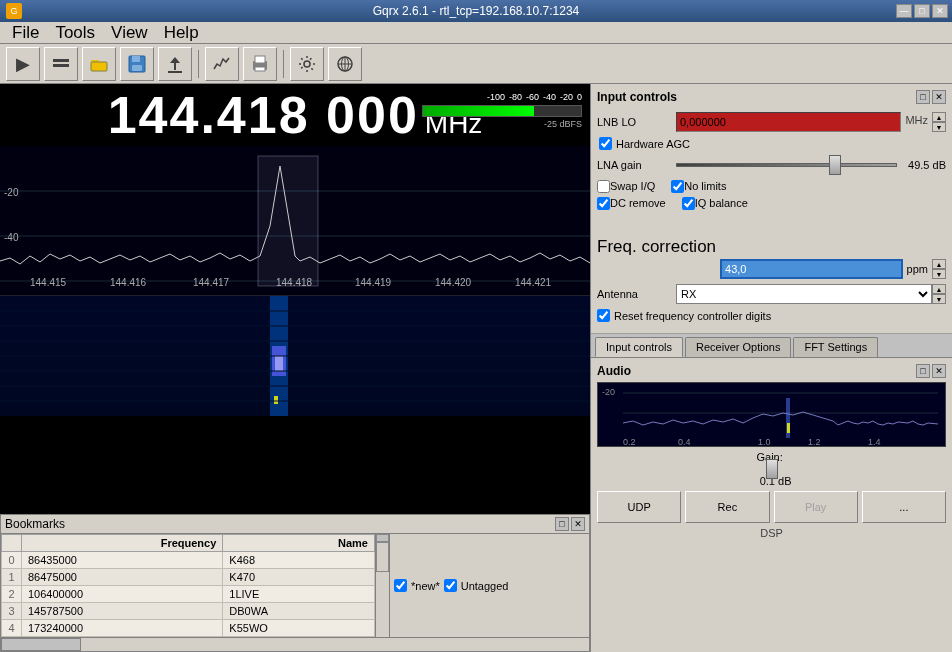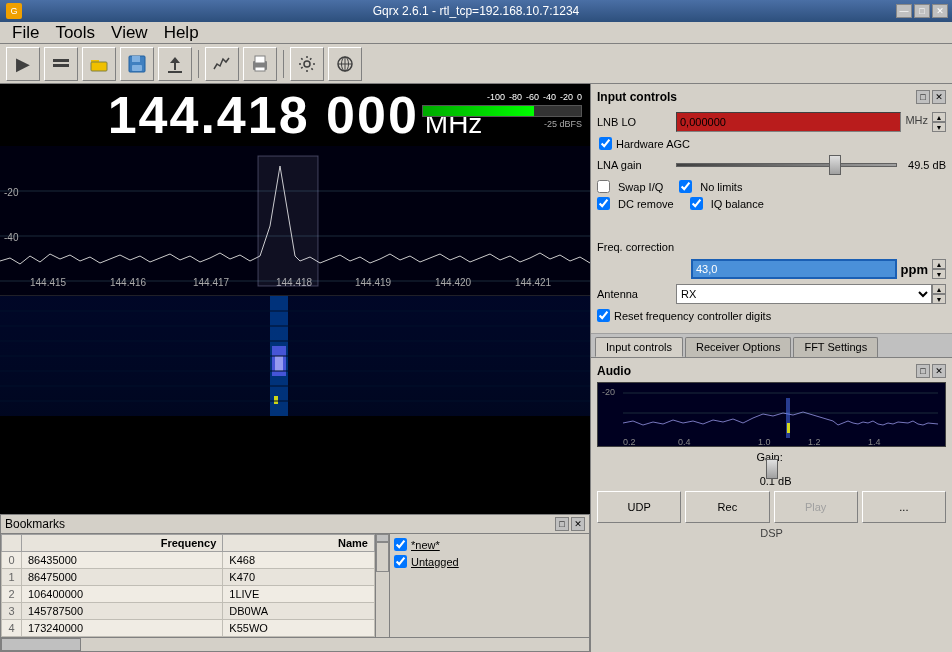--- a/index.html
+++ b/index.html
@@ -239,23 +239,22 @@
     .bookmarks-table td:first-child {
       width: 20px;
       text-align: center;
       color: #666;
     }
     .tags-area {
       width: 200px;
       border-left: 1px solid #808080;
       padding: 4px;
       display: flex;
-      flex-direction: column;
+      flex-direction: row;
       gap: 4px;
-      text-decoration: underline;
     }
     .tag-item {
       display: flex;
       align-items: center;
       gap: 4px;
       font-size: 11px;
     }
     .tag-checkbox {
       width: 13px;
       height: 13px;
@@ -348,22 +347,22 @@
       border: 1px solid #808080;
       font-size: 7px;
       display: flex;
       align-items: center;
       justify-content: center;
       cursor: pointer;
       line-height: 1;
     }
     .checkbox-row {
       display: flex;
-      align-items: center;
-      gap: 8px;
+      align-items: flex-start;
+      gap: 0;
       font-size: 11px;
     }
     .gain-row {
       display: flex;
       align-items: center;
       gap: 4px;
     }
     .gain-slider-container {
       flex: 1;
       position: relative;
@@ -798,24 +797,24 @@
           <input type="checkbox" checked="" style="">
           <span>DC remove</span>
         </div>
         <div class="checkbox-row">
           <input type="checkbox" checked="" style="">
           <span>IQ balance</span>
         </div>
       </div>
 
       <div class="control-row" style="margin-top:5px;">
-        <span class="control-label" style="font-size:11px;min-width:90px;">Freq. correction</span>
+        <span class="control-label" style="font-size:17px;min-width:90px;">Freq. correction</span>
         <div style="display:flex;flex:1;align-items:center;margin-top:44px;">
           <input type="text" value="43,0" style="flex: 1 1 0%; height: 20px; background: rgb(74, 144, 217); color: white; border: 2px solid rgb(26, 95, 180); font-size: 11px; padding: 0px 3px;">
-          <span style="font-size:13px;padding:0 4px;font-weight:bold;">ppm</span>
+          <span style="font-size:11px;padding:0 4px;">ppm</span>
           <div class="spinbox-arrows">
             <div class="spin-up">▲</div>
             <div class="spin-dn">▼</div>
           </div>
         </div>
       </div>
 
       <div class="control-row">
         <span class="control-label">Antenna</span>
         <div style="display:flex;flex:1;">

